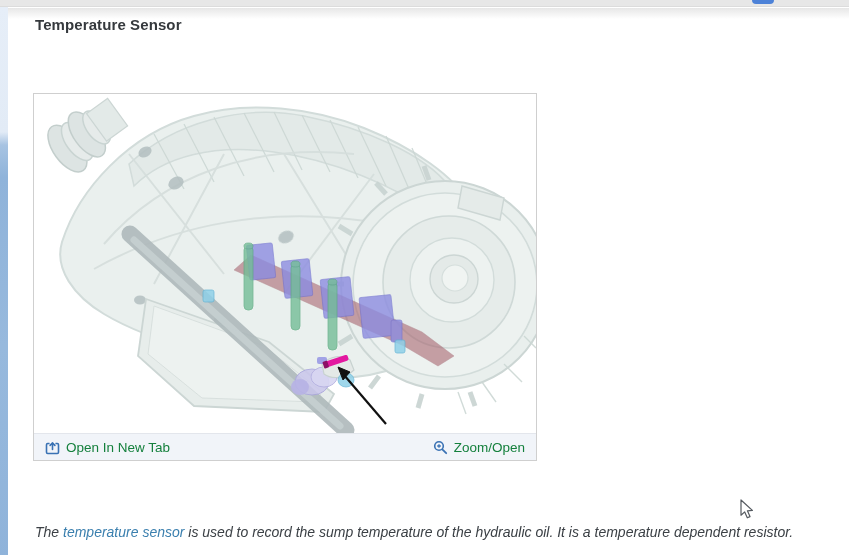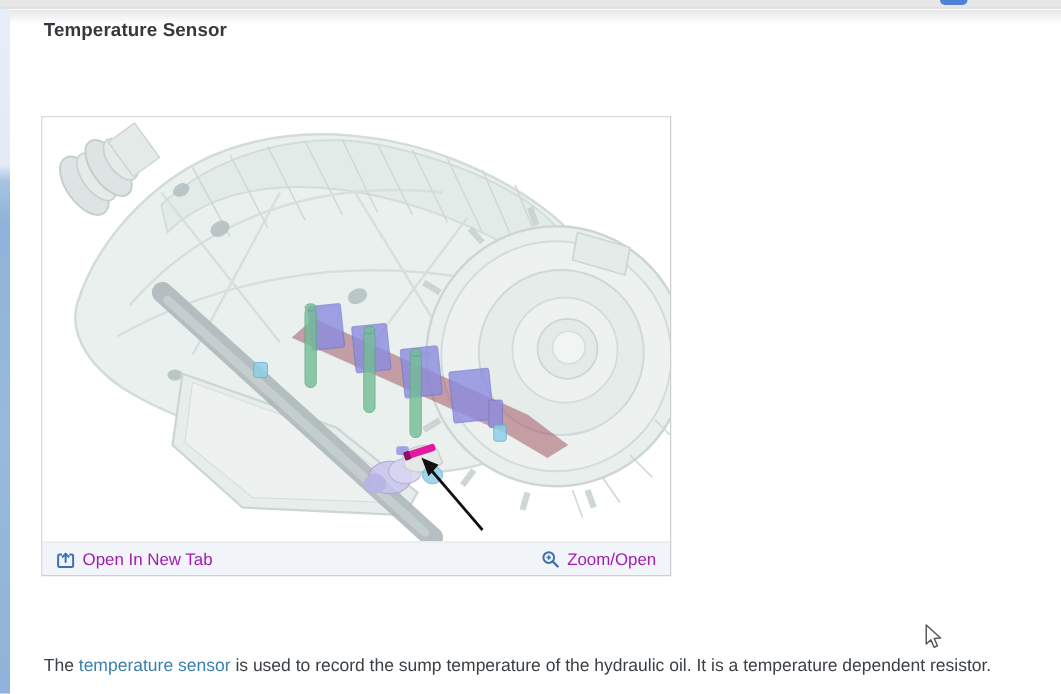--- a/index.html
+++ b/index.html
@@ -52,28 +52,28 @@
     overflow: hidden;
   }
   .figure-toolbar {
     width: 502px; height: 27px; background: #f1f4f9;
     border-top: 1px solid #e3e6ec;
     display: flex; align-items: center; justify-content: space-between;
     padding: 0 11px;
   }
   .fig-link {
     display: inline-flex; align-items: center; gap: 6px;
-    color: #a21caf; font-size: 13.5px; text-decoration: none; cursor: pointer;
+    color: #15803d; font-size: 13.5px; text-decoration: none; cursor: pointer;
   }
   .fig-link svg { display: block; }
 
   
   .body-paragraph {
     position: absolute; left: 35px; top: 522px; width: 800px;
-    font-size: 14px; color: #3b4045; line-height: 1.45;
+    font-size: 14px; color: #3b4045; line-height: 1.45; font-style: italic;
   }
   .inline-link { color: #3a7fae; cursor: pointer; }
 
   
   .mouse-cursor { position: absolute; left: 740px; top: 499px; pointer-events: none; }
 </style>
 </head>
 <body>
 
 <div class="top-bar"></div>

